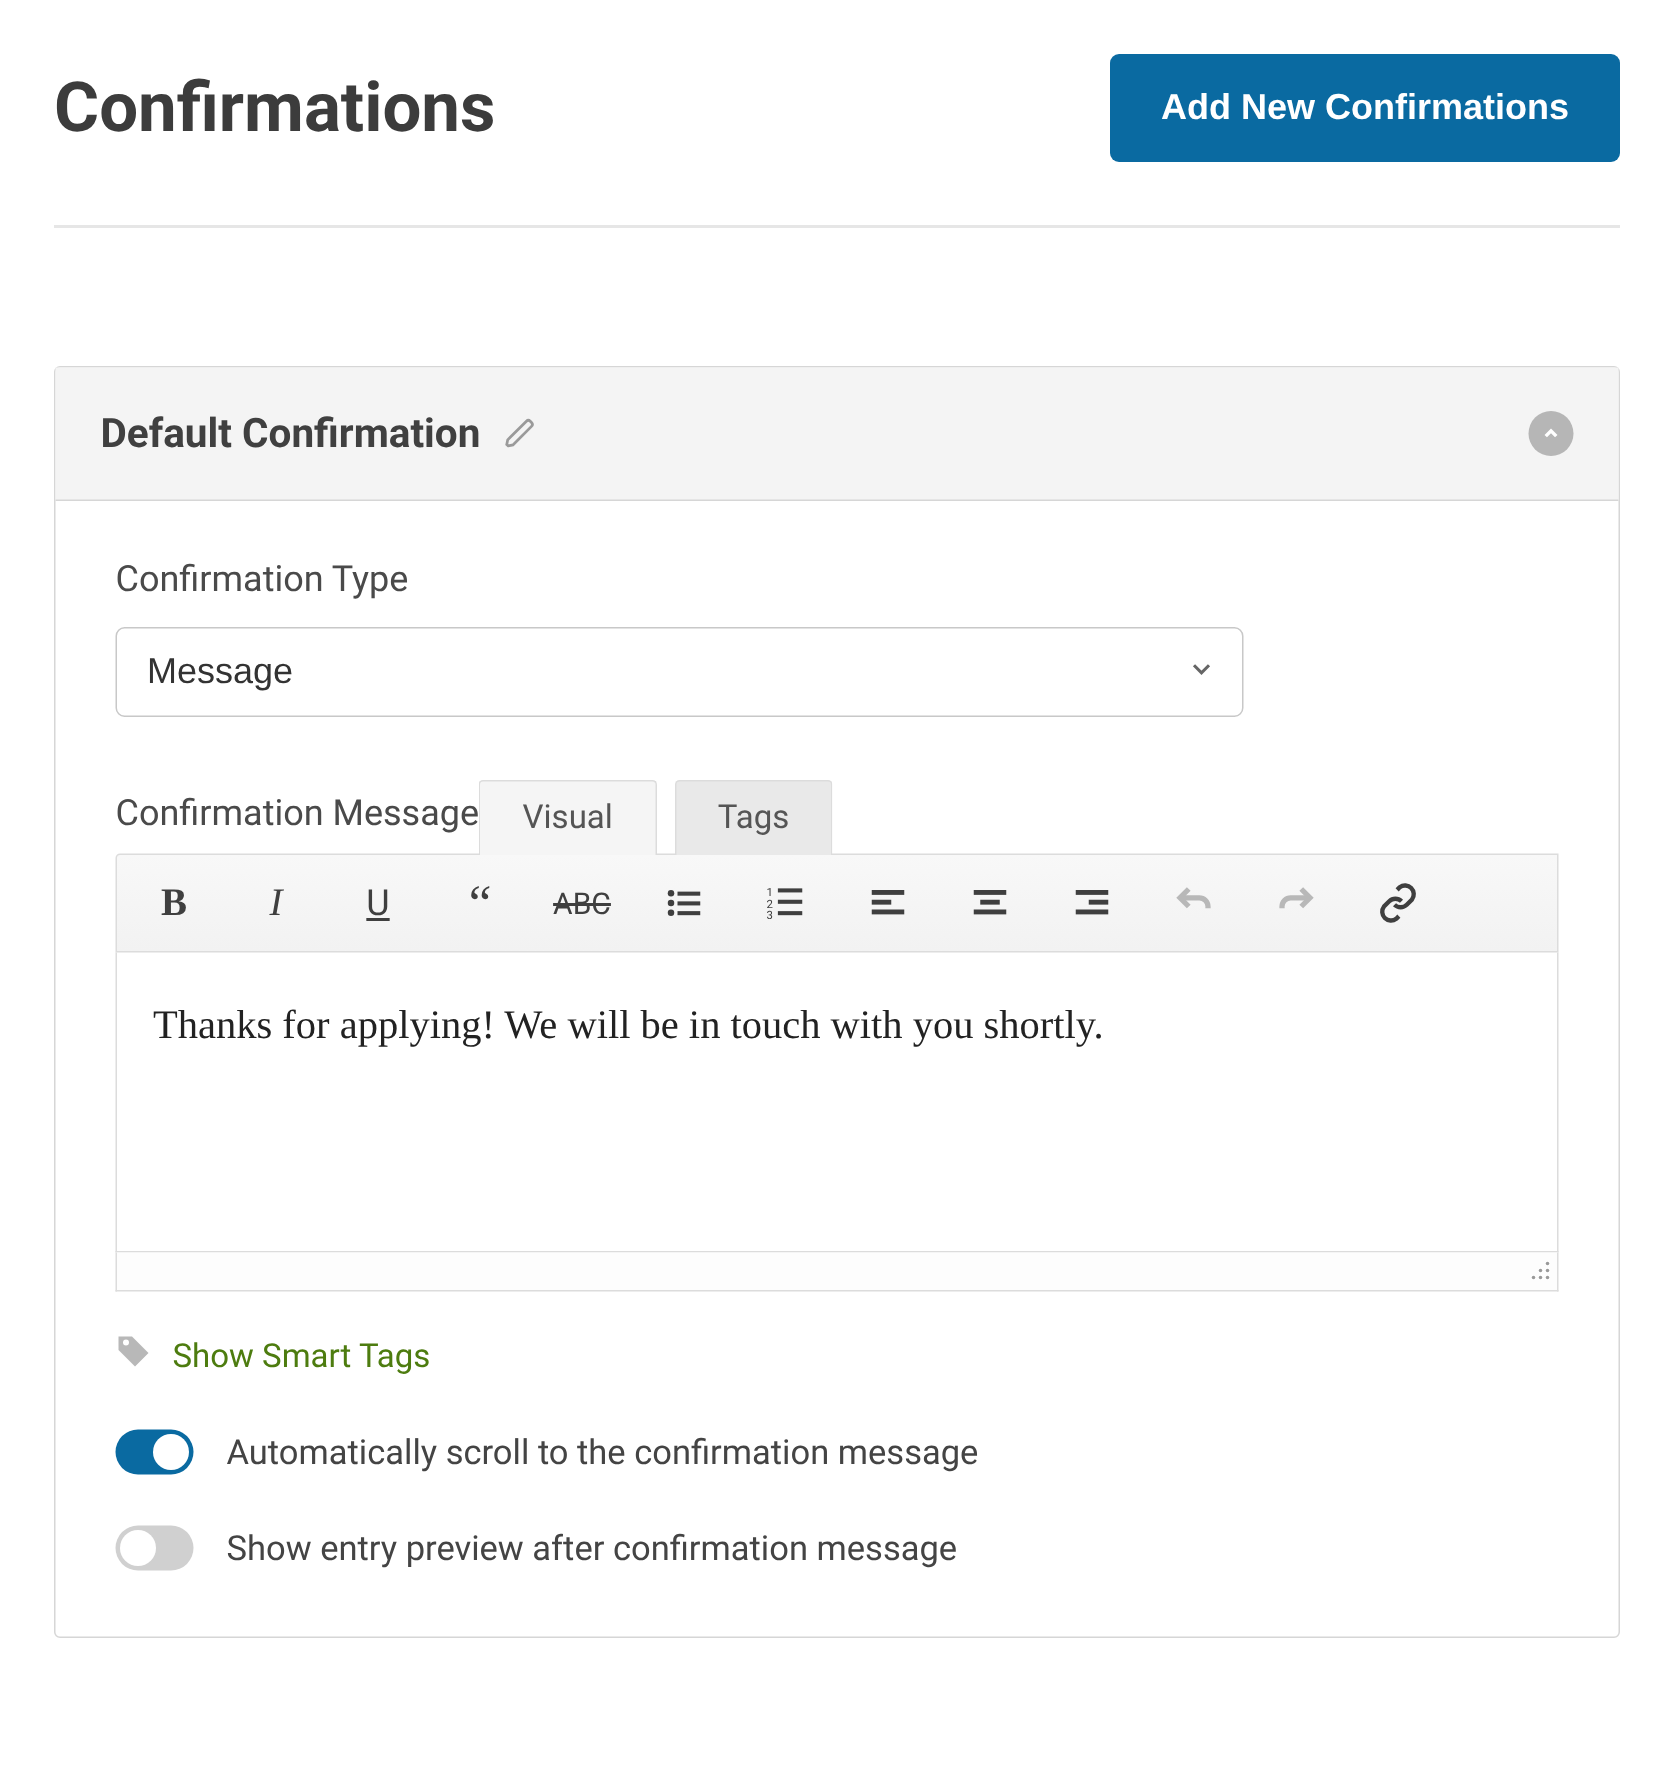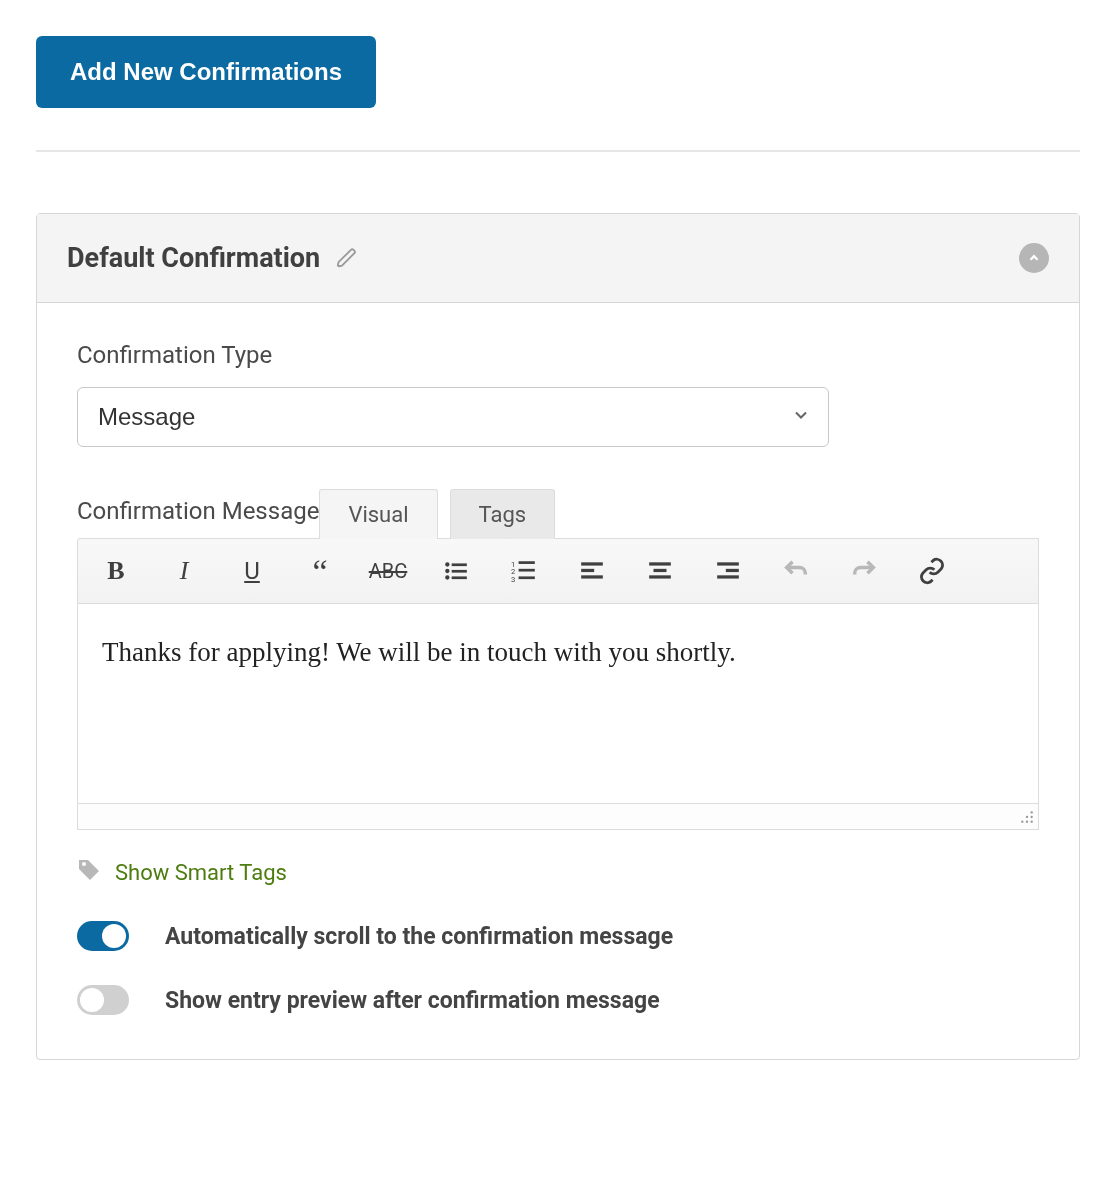--- a/index.html
+++ b/index.html
@@ -29,21 +29,21 @@
     border-radius: 6px;
     padding: 22px 34px;
     cursor: pointer;
   }
   .hr {
     border: none;
     border-top: 2px solid #e6e6e6;
     margin-top: 42px;
   }
   .panel {
-    margin-top: 61px;
+    margin-top: 92px;
     border: 1px solid #d6d6d6;
     border-radius: 4px;
   }
   .panel-header {
     background: #f4f4f4;
     border-bottom: 1px solid #d6d6d6;
     display: flex;
     align-items: center;
     justify-content: space-between;
     padding: 28px 30px;
@@ -182,22 +182,21 @@
     display: flex;
     align-items: center;
     gap: 14px;
     color: #4d7c0f;
     font-size: 22px;
   }
   .toggle-row {
     margin-top: 34px;
     display: flex;
     align-items: center;
-    gap: 36px;
-    font-weight: bold;
+    gap: 22px;
   }
   .toggle {
     width: 52px;
     height: 30px;
     border-radius: 15px;
     position: relative;
     cursor: pointer;
     flex-shrink:0;
   }
   .toggle.on { background: #0a6aa1; }
@@ -214,20 +213,21 @@
   .toggle.off .knob { left: 3px; }
   .toggle-label {
     font-size: 23px;
     color: #444;
   }
 </style>
 </head>
 <body>
 
 <div class="header">
+  <h1 class="page-title">Confirmations</h1>
   <button class="add-btn">Add New Confirmations</button>
 </div>
 
 <hr class="hr">
 
 <div class="panel">
   <div class="panel-header">
     <div class="panel-header-left">
       <span class="panel-title">Default Confirmation</span>
       <span class="icon-btn">

